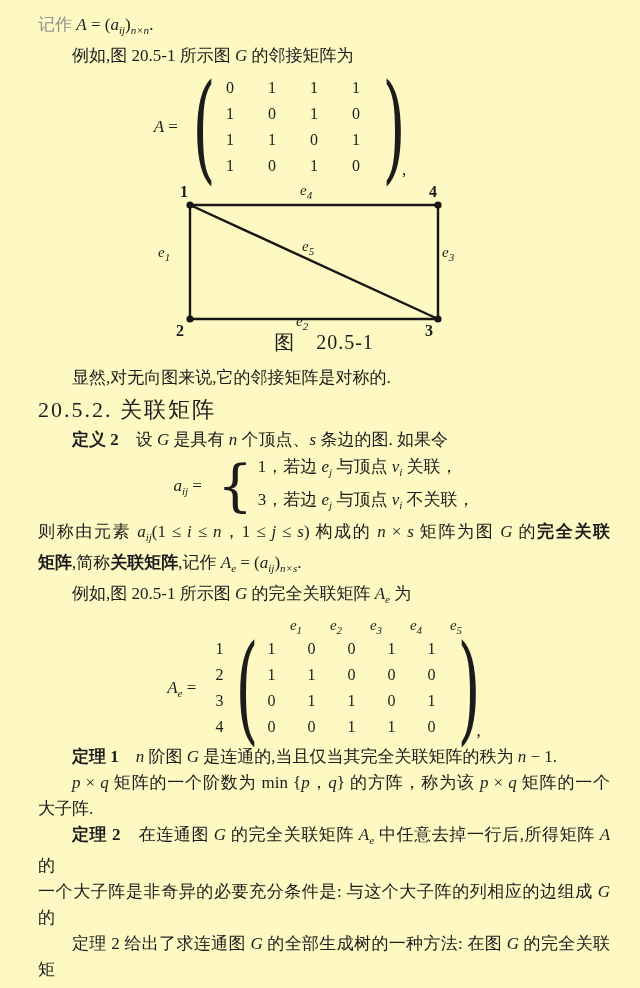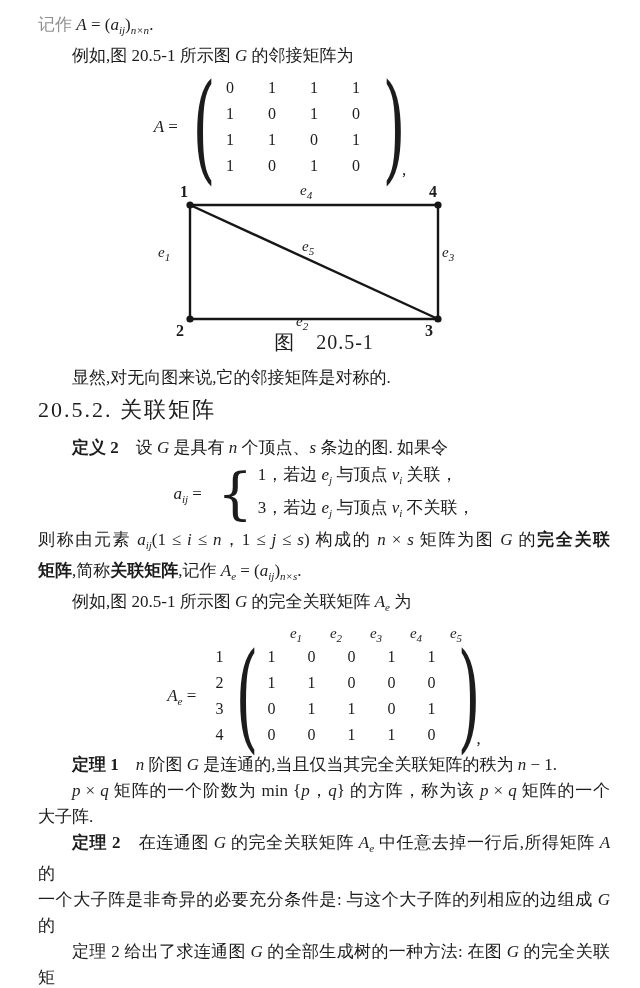--- a/index.html
+++ b/index.html
@@ -1,21 +1,21 @@
 <!DOCTYPE html>
 <html><head>
 <meta charset="utf-8">
 <style>
   html,body { margin:0; padding:0; background:#d9d9d9; }
   .page {
     position:relative;
     width:640px; height:988px;
     box-sizing:border-box;
     margin:0 auto;
-    background:#ffffff;
+    background:#fef9c3;
     color:#1c1c1c;
     font-family:"Liberation Serif","DejaVu Serif",serif;
     font-size:17px;
     padding:12px 30px 0 38px;
     overflow:hidden;
   }
   .line { line-height:26px; min-height:26px; }
   .ind  { text-indent:34px; }
   .jlast{ text-align:justify; text-align-last:justify; }
   .run-i   { font-style:italic; }
@@ -52,21 +52,21 @@
   .figure { position:relative; height:146px; margin-top:2px; }
   .figure svg { position:absolute; left:0; top:0; }
   .vlabel { position:absolute; font-size:16px; font-weight:bold; line-height:18px; }
   .elabel { position:absolute; font-size:15px; line-height:18px; white-space:nowrap; }
   .elabel i   { font-style:italic; }
   .elabel sub { font-size:11px; font-style:italic; line-height:1; }
   .caption { text-align:center; font-size:20px; letter-spacing:1px; margin-top:4px; line-height:22px; }
 
   .sym { margin-top:12px; }
   .heading { margin-top:4px; font-size:22px; line-height:30px; letter-spacing:2px; }
-  .defpar { margin-top:10px; }
+  .defpar { margin-top:2px; }
 
   
   .formula { display:flex; align-items:center; justify-content:center; margin:0; }
   .bbrace { font-family:"DejaVu Serif",serif; font-size:56px; line-height:54px; margin:0 5px 0 6px; font-weight:normal; }
   .cases .line { line-height:27px; min-height:27px; }
 
   .thm { margin-top:0; }
   .t1 { margin-top:4px; }
 </style>
 </head>

